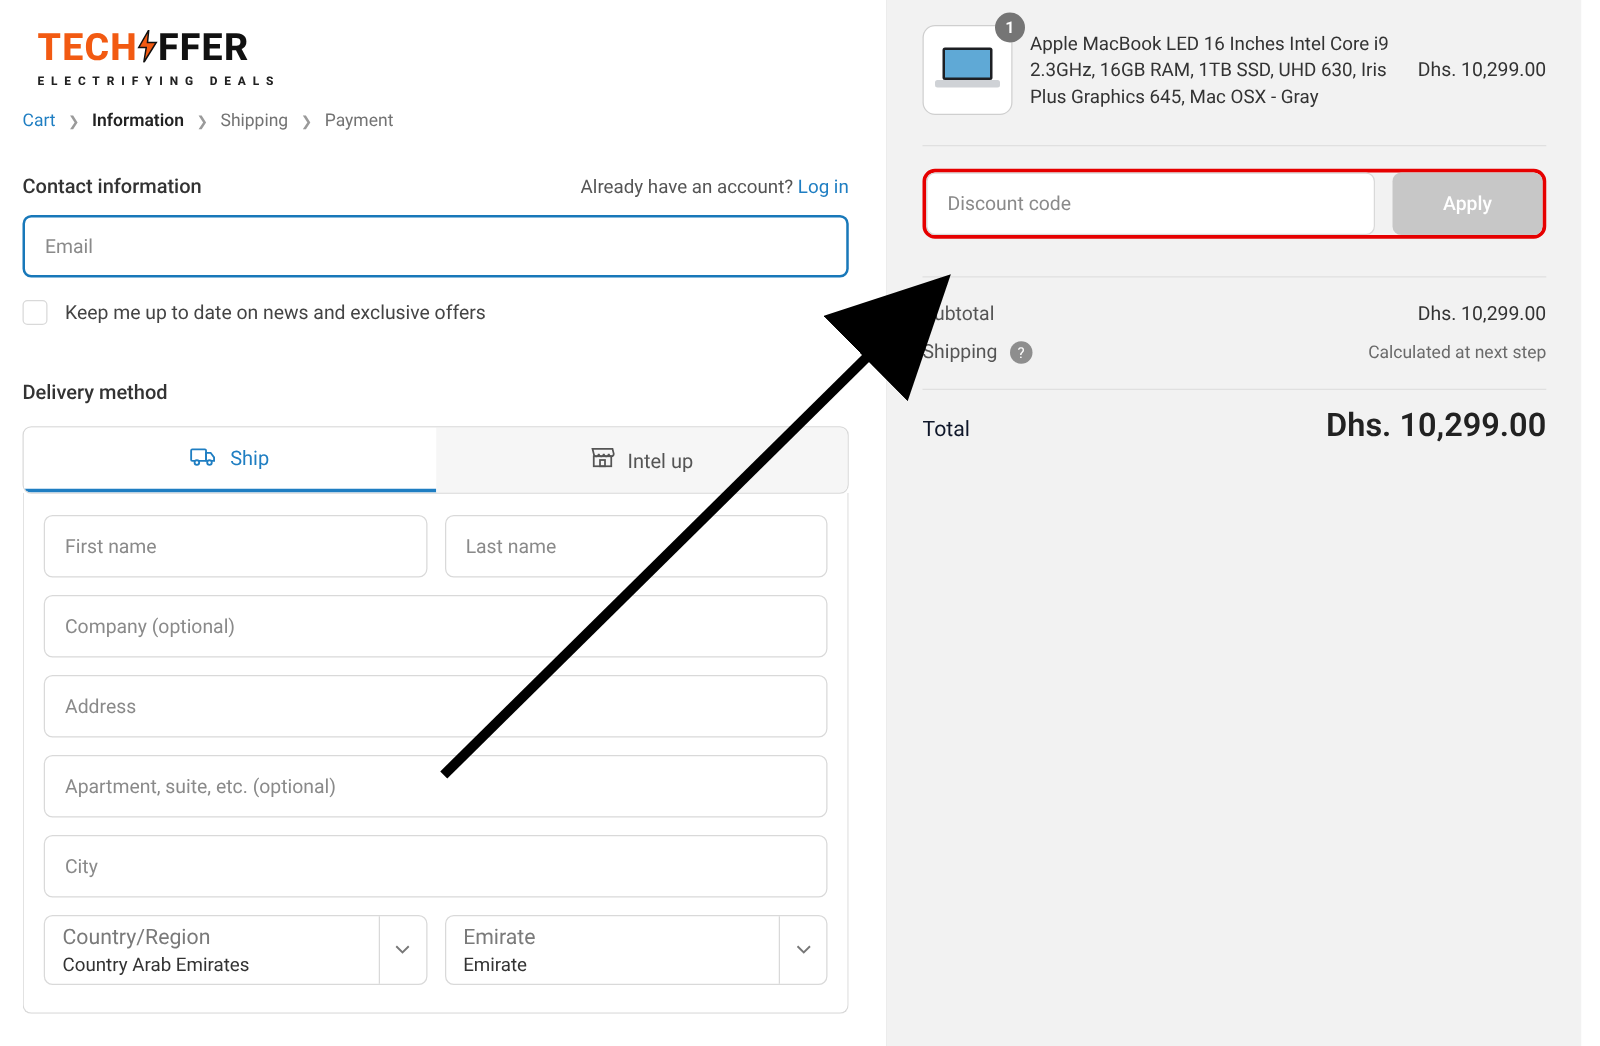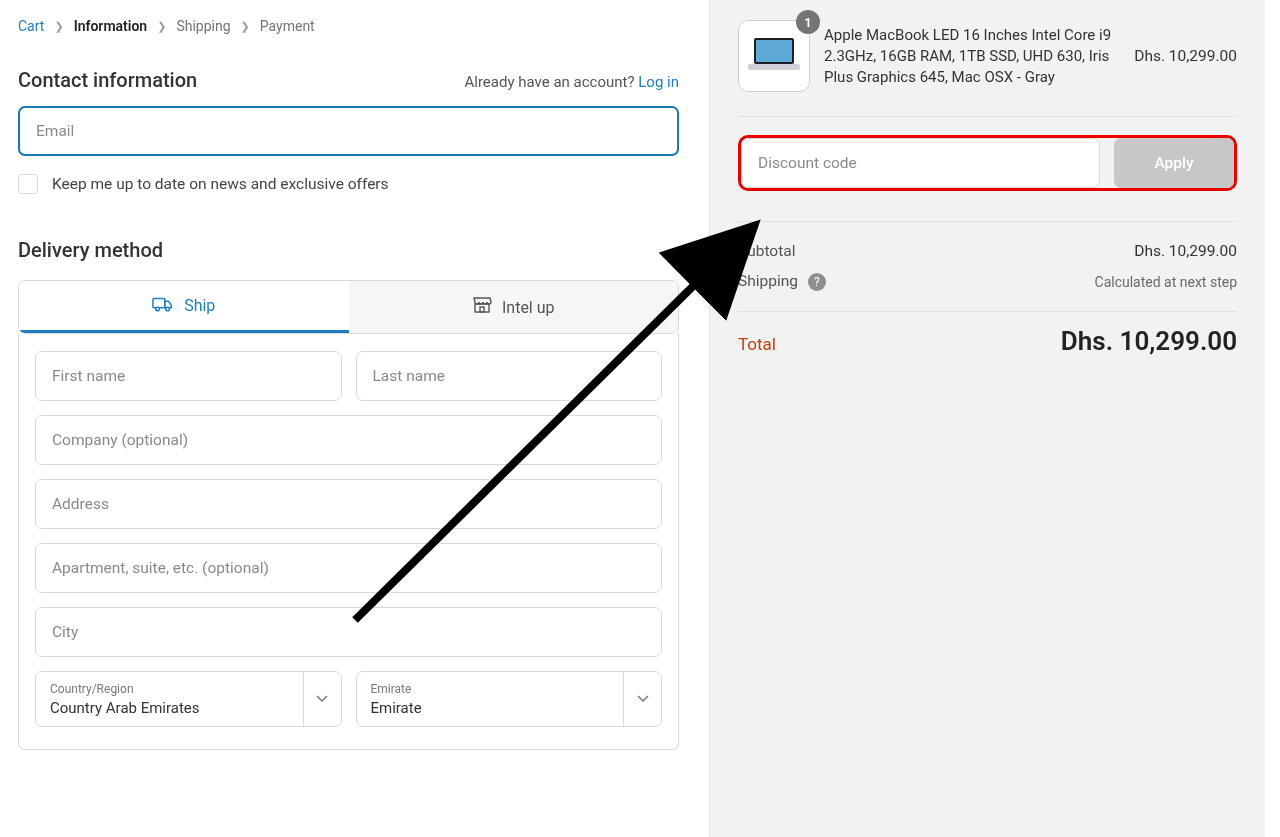--- a/index.html
+++ b/index.html
@@ -29,21 +29,21 @@
   .logo-tag{font-size:9.5px;letter-spacing:5.5px;color:#222;margin-top:4px;}
 
   
   .crumbs{font-size:14px;color:var(--muted);display:flex;align-items:center;gap:10px;margin-bottom:34px;}
   .crumbs a{color:var(--blue);text-decoration:none;}
   .crumbs .cur{color:#222;font-weight:600;}
   .chev{color:#9a9a9a;font-size:11px;}
 
   
   .sec-head{display:flex;align-items:baseline;justify-content:space-between;margin-bottom:14px;}
-  h2{font-size:20px;font-weight:500;color:#333;margin:0;}
+  h2{font-size:16px;font-weight:500;color:#333;margin:0;}
   .login-prompt{font-size:15px;color:#555;}
   .login-prompt a{color:var(--blue);text-decoration:none;}
 
   
   .field{border:1px solid var(--border);border-radius:7px;height:var(--field-h);padding:0 14px;display:flex;align-items:center;background:#fff;}
   .field input{border:0;outline:0;width:100%;font-size:15.5px;color:#222;background:transparent;}
   .field input::placeholder{color:#8a8a8a;}
   .focused{border:2px solid var(--blue2);}
   .focused input{font-size:15.5px;}
 
@@ -56,52 +56,62 @@
   .tabs{border:1px solid var(--border);border-radius:7px;display:flex;overflow:hidden;margin-top:18px;}
   .tab{flex:1;height:52px;display:flex;align-items:center;justify-content:center;gap:10px;font-size:16px;color:#555;background:#fff;}
   .tab.active{color:var(--blue);border-bottom:3px solid var(--blue);}
   .tab:not(.active){background:#f6f6f6;}
 
   .pane{border:1px solid var(--border);border-top:0;border-radius:0 0 7px 7px;padding:18px 16px 8px 16px;margin-top:-1px;}
   .row{display:flex;gap:14px;margin-bottom:14px;}
   .row .field{flex:1;}
 
   .select{position:relative;padding:8px 14px 6px;height:56px;flex-direction:column;align-items:flex-start;justify-content:center;}
-  .select .lbl{font-size:12px;color:#7a7a7a;line-height:1;}
+  .select .lbl{font-size:17px;color:#7a7a7a;line-height:1;}
   .select .val{font-size:15px;color:#333;margin-top:4px;}
   .select .dd{position:absolute;right:0;top:0;bottom:0;width:38px;border-left:1px solid var(--border);display:flex;align-items:center;justify-content:center;}
 
   
   .cart-item{display:flex;align-items:center;gap:14px;padding-bottom:24px;border-bottom:1px solid #e0e0e0;}
   .thumb{position:relative;width:72px;height:72px;border:1px solid var(--border2);border-radius:10px;background:#fff;display:flex;align-items:center;justify-content:center;}
   .badge{position:absolute;top:-11px;right:-11px;width:24px;height:24px;border-radius:50%;background:#757575;color:#fff;font-size:13px;font-weight:600;display:flex;align-items:center;justify-content:center;}
   .item-name{flex:1;font-size:15px;color:#333;line-height:1.4;}
   .item-price{font-size:15.5px;color:#333;white-space:nowrap;}
 
   .promo-wrap{border:3px solid #e60000;border-radius:10px;padding:0;margin-top:18px;display:flex;gap:14px;}
   .promo-wrap .field{flex:1;}
   .apply-btn{width:120px;border-radius:7px;background:#c7c7c7;color:#fff;font-size:15.5px;font-weight:500;display:flex;align-items:center;justify-content:center;}
 
   .summary{margin-top:30px;}
   .srow{display:flex;justify-content:space-between;align-items:center;font-size:15.5px;color:#555;padding:6px 0;}
   .srow .val{color:#333;}
   .qmark{display:inline-flex;width:18px;height:18px;border-radius:50%;background:#8e8e8e;color:#fff;font-size:12px;align-items:center;justify-content:center;margin-left:6px;}
   hr.sep{border:0;border-top:1px solid #e0e0e0;margin:14px 0;}
   .total-row{display:flex;justify-content:space-between;align-items:baseline;margin-top:8px;}
-  .total-lbl{font-size:17px;color:#c2410c;}
+  .total-lbl{font-size:17px;color:#0f172a;}
   .total-val{font-size:26px;font-weight:600;color:#222;}
 
   
   .arrow-overlay{position:absolute;left:0;top:0;width:1280px;height:837px;pointer-events:none;z-index:50;}
 </style>
 </head>
 <body>
 
 <div class="page">
   <div class="main">
+    <div class="logo">
+      <div class="logo-wrap">
+        <div class="logo-line">
+          <span class="logo-orange">TECH</span><span class="logo-bolt"><svg width="20" height="26" viewBox="0 0 20 26">
+                <path d="M11 0 L3 14 L9 14 L7 26 L17 10 L10 10 Z" fill="#f25a12" stroke="#111" stroke-width="1.2"></path>
+              </svg></span><span class="logo-black">FFER</span>
+        </div>
+        <div class="logo-tag">ELECTRIFYING DEALS</div>
+      </div>
+    </div>
 
     <nav class="crumbs">
       <a href="#">Cart</a>
       <span class="chev">❯</span>
       <span class="cur">Information</span>
       <span class="chev">❯</span>
       <span>Shipping</span>
       <span class="chev">❯</span>
       <span>Payment</span>
     </nav>

